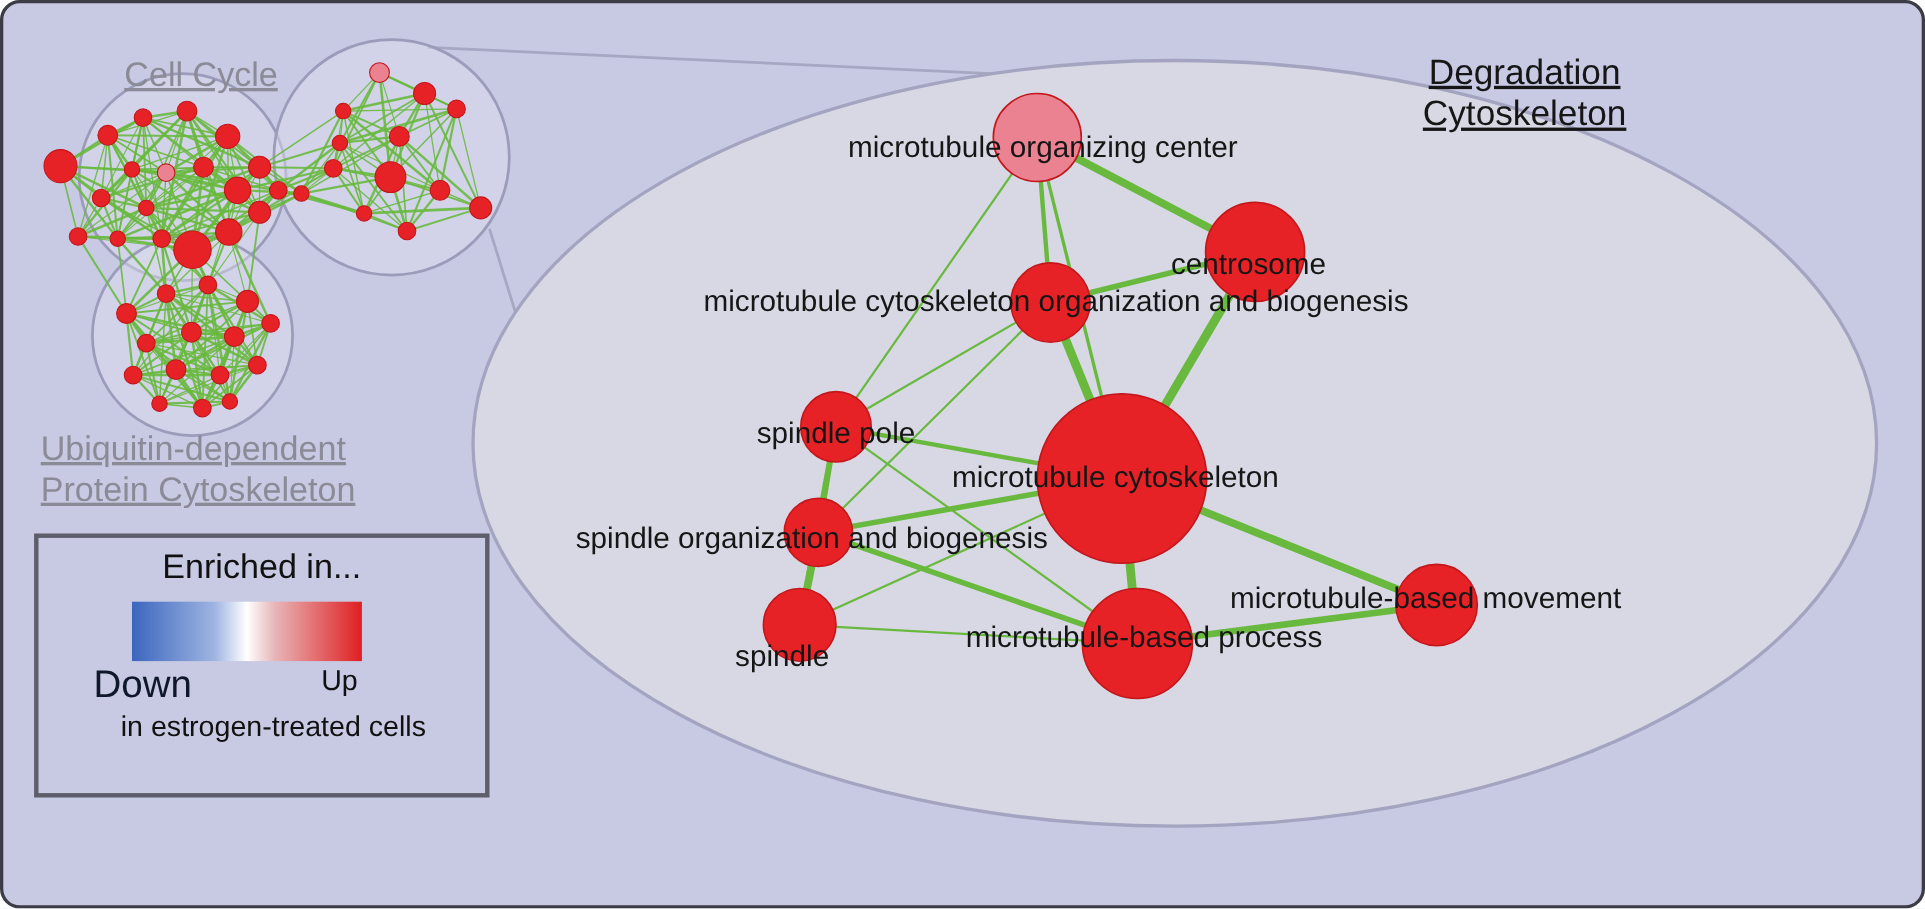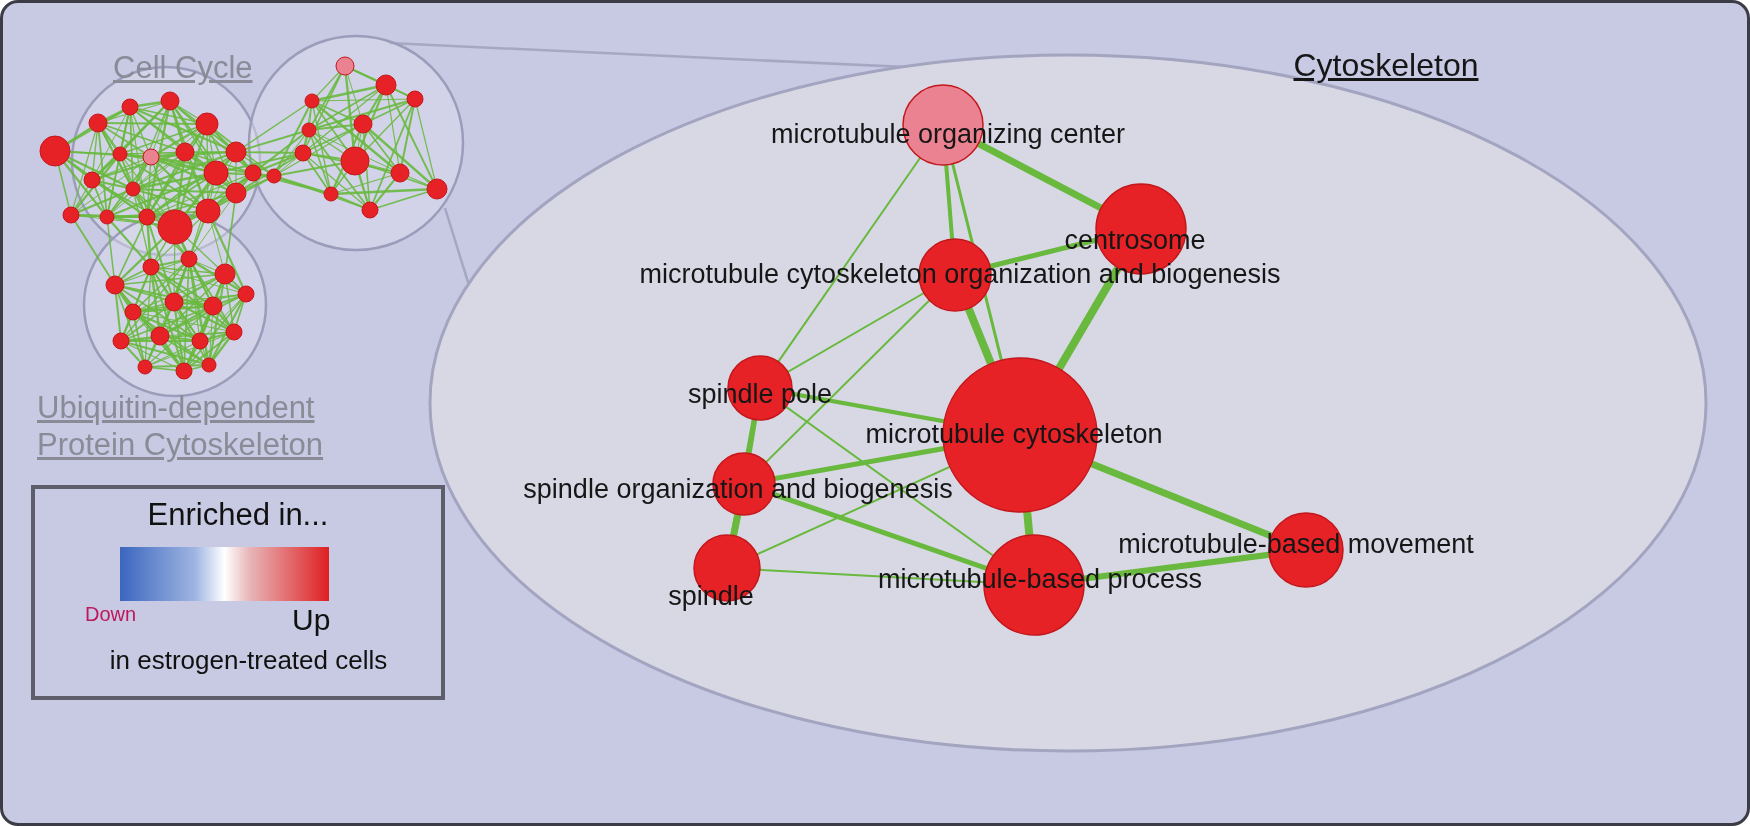--- a/index.html
+++ b/index.html
@@ -7,27 +7,27 @@
     position:relative;width:1750px;height:826px;box-sizing:border-box;
     background:#c8c9e3;border:3px solid #3c3c46;border-radius:18px;overflow:hidden;
     font-family:"Liberation Sans",sans-serif;
   }
   .figure svg{position:absolute;left:0;top:0;}
   .lbl{position:absolute;white-space:nowrap;text-decoration:underline;}
   .gray{color:#8b8b98;font-size:31px;line-height:1.2;}
   .black{color:#161616;}
   .title-right{font-size:32px;text-align:center;line-height:1.18;}
   .legend{
-    position:absolute;left:28px;top:482px;width:414px;height:215px;
+    position:absolute;left:28px;top:482px;width:414px;height:240px;
     border:4px solid #5d5d6c;box-sizing:border-box;
   }
   .legend-title{position:absolute;left:0;right:0;top:8px;text-align:center;font-size:31px;color:#111;}
   .legend-bar{position:absolute;left:85px;top:58px;width:209px;height:54px;}
-  .legend-down{position:absolute;left:50px;top:114px;font-size:20px;color:#be185d;}
-  .legend-up{position:absolute;left:257px;top:114px;font-size:30px;color:#111;}
+  .legend-down{position:absolute;left:50px;top:114px;font-size:35px;color:#0f172a;}
+  .legend-up{position:absolute;left:257px;top:114px;font-size:26px;color:#111;}
   .legend-caption{position:absolute;left:0;right:0;top:156px;text-align:center;font-size:26px;line-height:1.22;color:#111;padding-left:21px;}
 </style>
 </head>
 <body>
 
 <div class="figure">
 
   <svg id="scene" width="1750" height="826" viewBox="0 0 1750 826">
       <line x1="386" y1="40" x2="1030" y2="70" stroke="#a6a7c2" stroke-width="2.5"></line>
       <line x1="442" y1="205" x2="560" y2="585" stroke="#a6a7c2" stroke-width="2.5"></line>
@@ -447,20 +447,21 @@
     </svg>
 
   <div class="lbl gray" style="left:110px;top:46px;">Cell Cycle</div>
 
   <div class="lbl gray" style="left:34px;top:386px;">
     <div>Ubiquitin-dependent</div>
     <div>Protein Cytoskeleton</div>
   </div>
 
   <div class="lbl black title-right" style="left:1277px;top:44px;width:212px;">
+    <div>Degradation</div>
     <div>Cytoskeleton</div>
   </div>
 
   <div class="legend">
     <div class="legend-title">Enriched in...</div>
     <div class="legend-bar" style="background: linear-gradient(to right, rgb(59, 102, 190), rgb(159, 181, 226) 36%, rgb(255, 255, 255) 50%, rgb(231, 182, 184) 62%, rgb(223, 31, 33) 100%);"></div>
     <div class="legend-down">Down</div>
     <div class="legend-up">Up</div>
     <div class="legend-caption">
       <div>in estrogen-treated cells</div>

